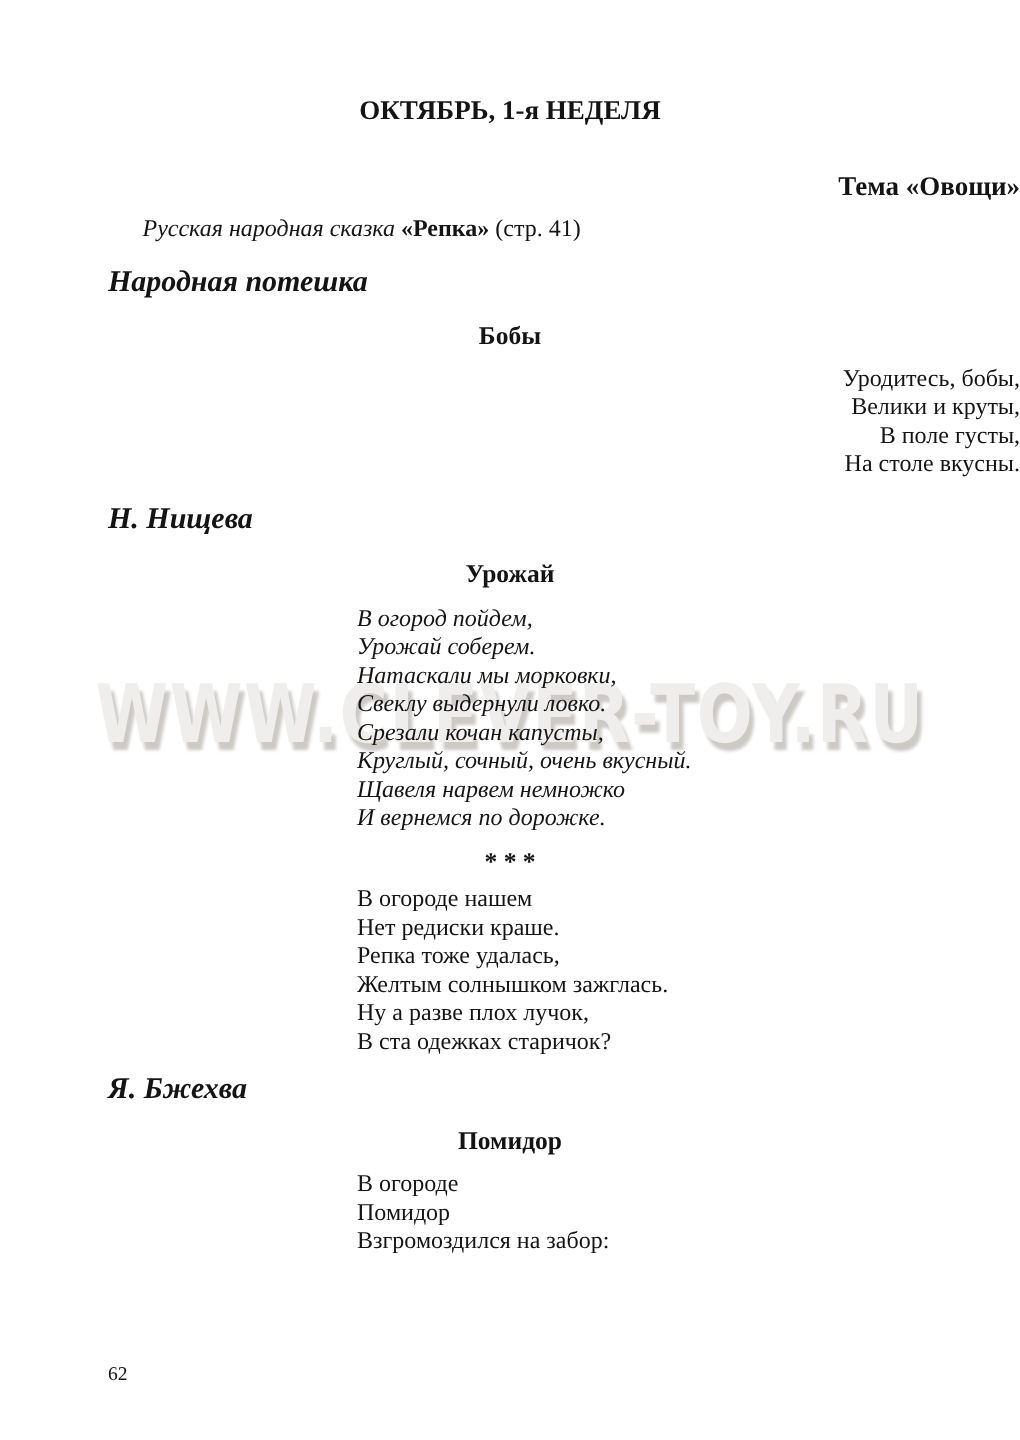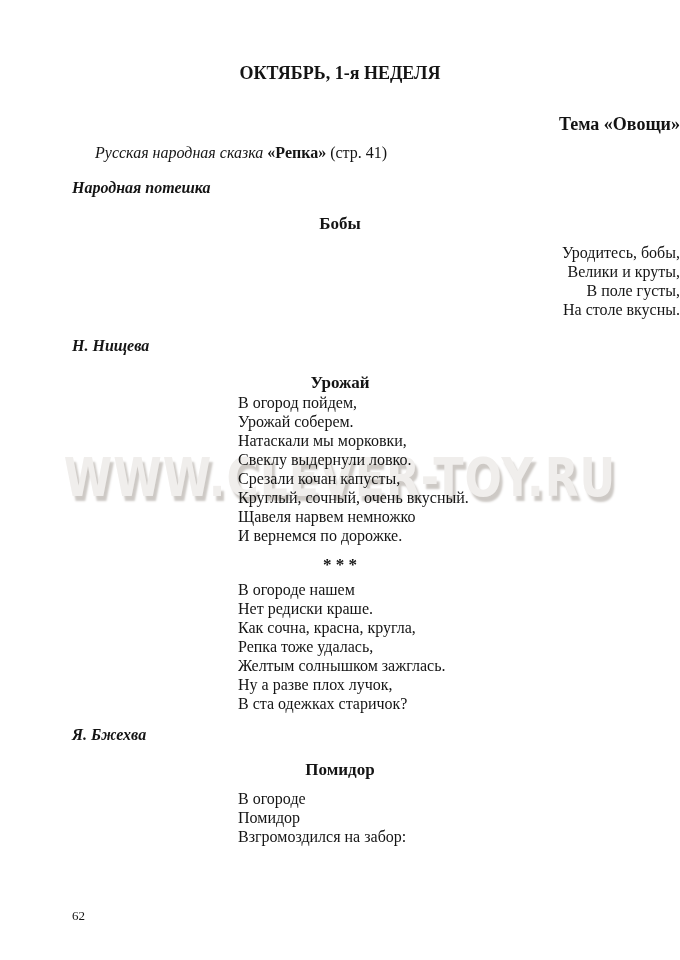--- a/index.html
+++ b/index.html
@@ -49,21 +49,21 @@
   }
   .source-line {
     margin: 8px 0 0 95px;
     font-size: 16px;
     line-height: 20px;
   }
   .source-prefix { font-style: italic; }
   .source-title  { font-weight: bold; }
   .author-label {
     margin: 0 0 0 72px;
-    font-size: 16px;
+    font-size: 20px;
     line-height: 20px;
     font-weight: bold;
     font-style: italic;
   }
   .poem-title {
     margin: 0;
     text-align: center;
     font-size: 17px;
     line-height: 21px;
     font-weight: bold;
@@ -73,21 +73,21 @@
     font-size: 16px;
     line-height: 19px;
   }
   .poem-line { white-space: nowrap; }
   
   .s1-author { margin-top: 15px; }
   .s1-title  { margin-top: 15px; }
   .s1-poem   { margin-top: 9px; text-align: right;  }
   .s2-author { margin-top: 17px; }
   .s2-title  { margin-top: 16px; }
-  .s2-poem   { margin-top: 0; }
+  .s2-poem   { margin-top: 10px; font-style: italic; }
   .s3-title  { margin-top: 9px;  }
   .s3-poem   { margin-top: 5px;  }
   .s4-author { margin-top: 12px; }
   .s4-title  { margin-top: 14px; }
   .s4-poem   { margin-top: 9px;  }
   .page-number {
     position: absolute;
     left: 72px;
     top: 908px;
     font-size: 13px;
@@ -129,21 +129,20 @@
         <div class="poem-line">Срезали кочан капусты,</div>
         <div class="poem-line">Круглый, сочный, очень вкусный.</div>
         <div class="poem-line">Щавеля нарвем немножко</div>
         <div class="poem-line">И вернемся по дорожке.</div>
       </div>
 
     <h3 class="poem-title s3-title">* * *</h3>
     <div class="poem s3-poem">
         <div class="poem-line">В огороде нашем</div>
         <div class="poem-line">Нет редиски краше.</div>
-        <div class="poem-line">Как сочна, красна, кругла,</div>
         <div class="poem-line">Репка тоже удалась,</div>
         <div class="poem-line">Желтым солнышком зажглась.</div>
         <div class="poem-line">Ну а разве плох лучок,</div>
         <div class="poem-line">В ста одежках старичок?</div>
       </div>
 
     <div class="author-label s4-author">Я. Бжехва</div>
     <h3 class="poem-title s4-title">Помидор</h3>
     <div class="poem s4-poem">
         <div class="poem-line">В огороде</div>

